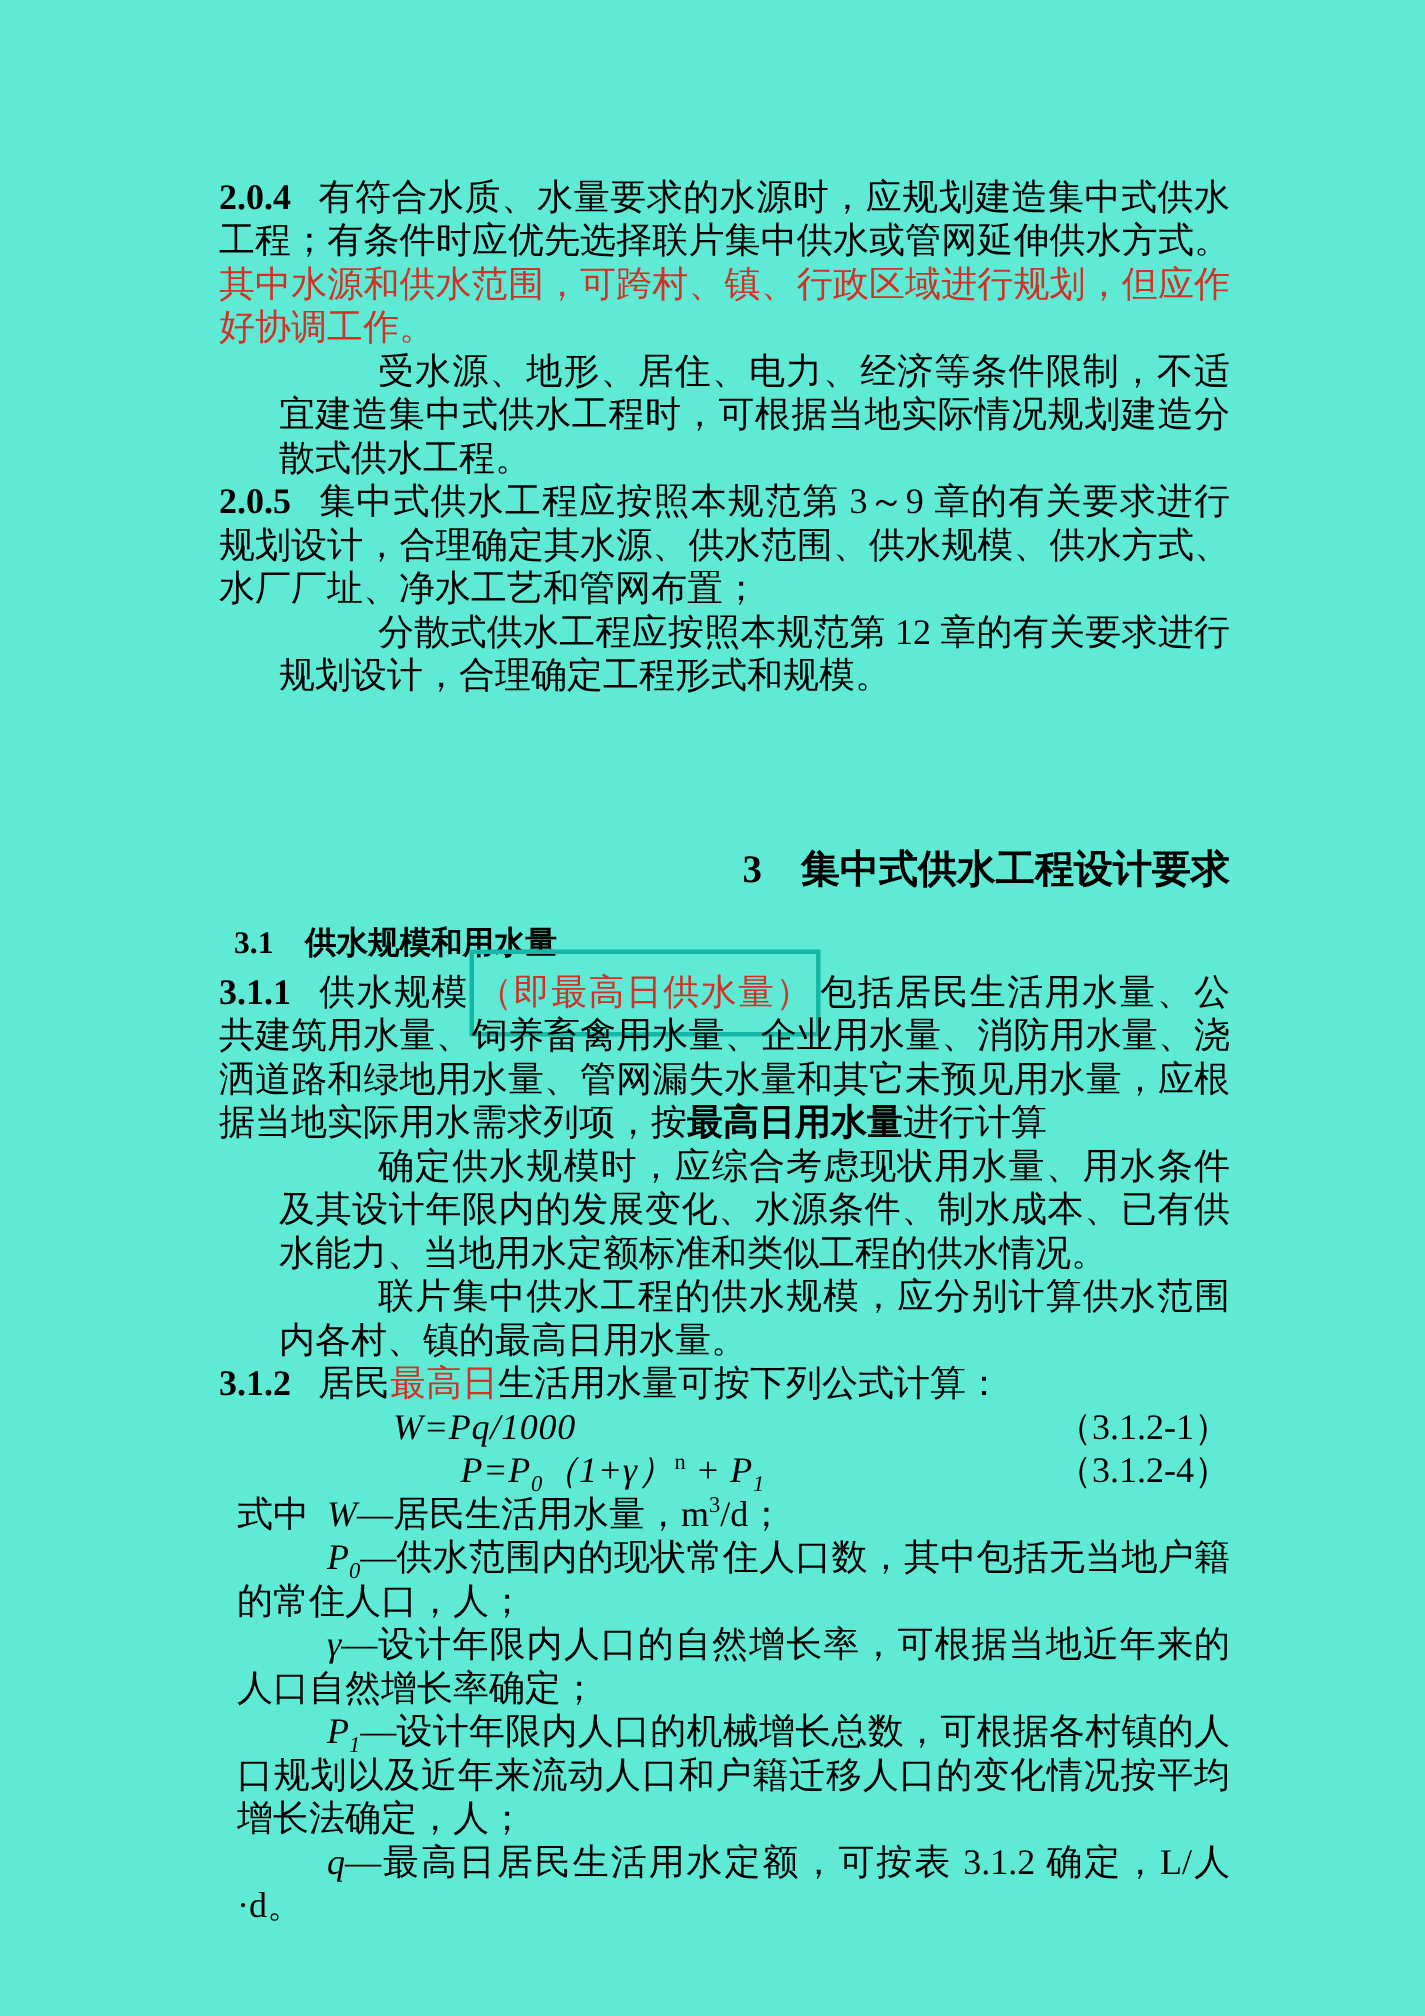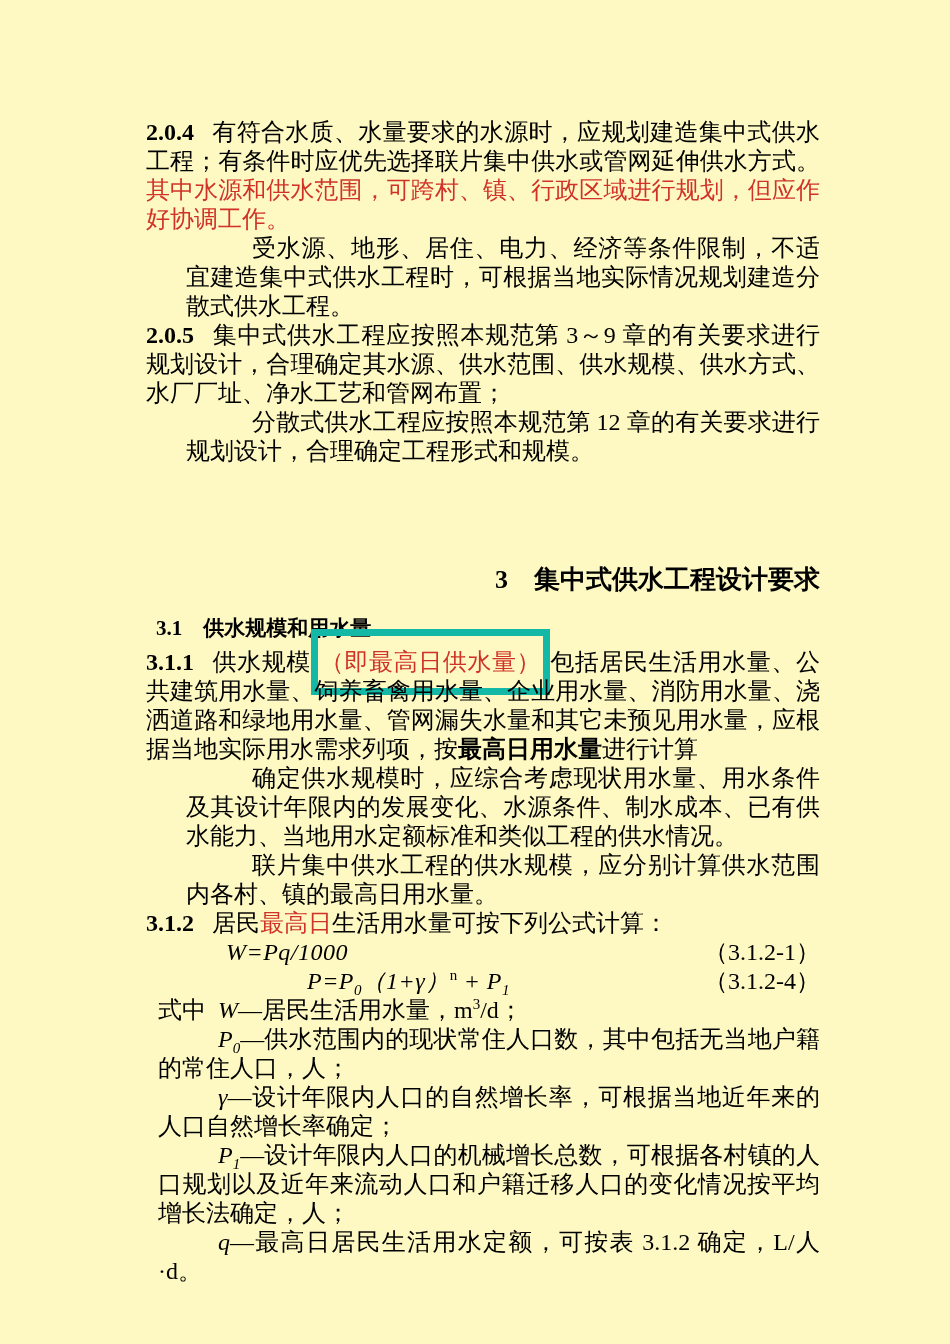--- a/index.html
+++ b/index.html
@@ -1,20 +1,20 @@
 <!DOCTYPE html>
 <html lang="zh"><head>
 <meta charset="utf-8">
 <style>
   html,body{margin:0;padding:0;background:#ffffff;}
   .page{
     position:relative;
     width:950px;height:1344px;
     box-sizing:border-box;
-    background:#fef9c3;
+    background:#5eead4;
     padding:118px 130px 40px 146px;
     font-family:"Liberation Serif","DejaVu Serif",serif;
     font-size:24px;
     line-height:29px;
     color:#000000;
     overflow:hidden;
   }
   .para{text-align:justify;margin:0;}
   .body-indent{text-indent:66px;margin-left:40px;}
   .heading1{
@@ -30,27 +30,27 @@
     font-size:21px;
     line-height:29px;
     margin-left:10px;
   }
   .heading2 + .para{margin-top:5px;}
   .vardef{text-indent:60px;margin-left:12px;}
   .vardef-lead{text-indent:0;}
   .equation{display:flex;align-items:baseline;text-align:left;}
   .eq-body{white-space:nowrap;}
   .eq-label{margin-left:auto;font-style:normal;}
-  [data-name="formula-3-1-2-1"] .eq-body{margin-left:80px;text-align:center;}
+  [data-name="formula-3-1-2-1"] .eq-body{margin-left:116px;text-align:center;}
   [data-name="formula-3-1-2-2"] .eq-body{margin-left:161px;}
   .r-plain{}
   .r-num{font-weight:bold;margin-right:18px;}
   .r-bold{font-weight:bold;}
   .r-red{color:#d03228;}
-  .r-redbox{color:#d03228;border:7px solid #14b8a6;padding:13px 2px;}
+  .r-redbox{color:#d03228;border:3px solid #14b8a6;padding:13px 2px;}
   .r-var{font-style:italic;}
   .r-lead{margin-right:12px;}
   sub.r-sub{font-size:15px;font-style:italic;line-height:0;}
   sup.r-sup{font-size:15px;line-height:0;}
   .eq-body .r-var{letter-spacing:0.5px;}
 </style>
 </head>
 <body>
 
 <div class="page" data-name="document-page">

